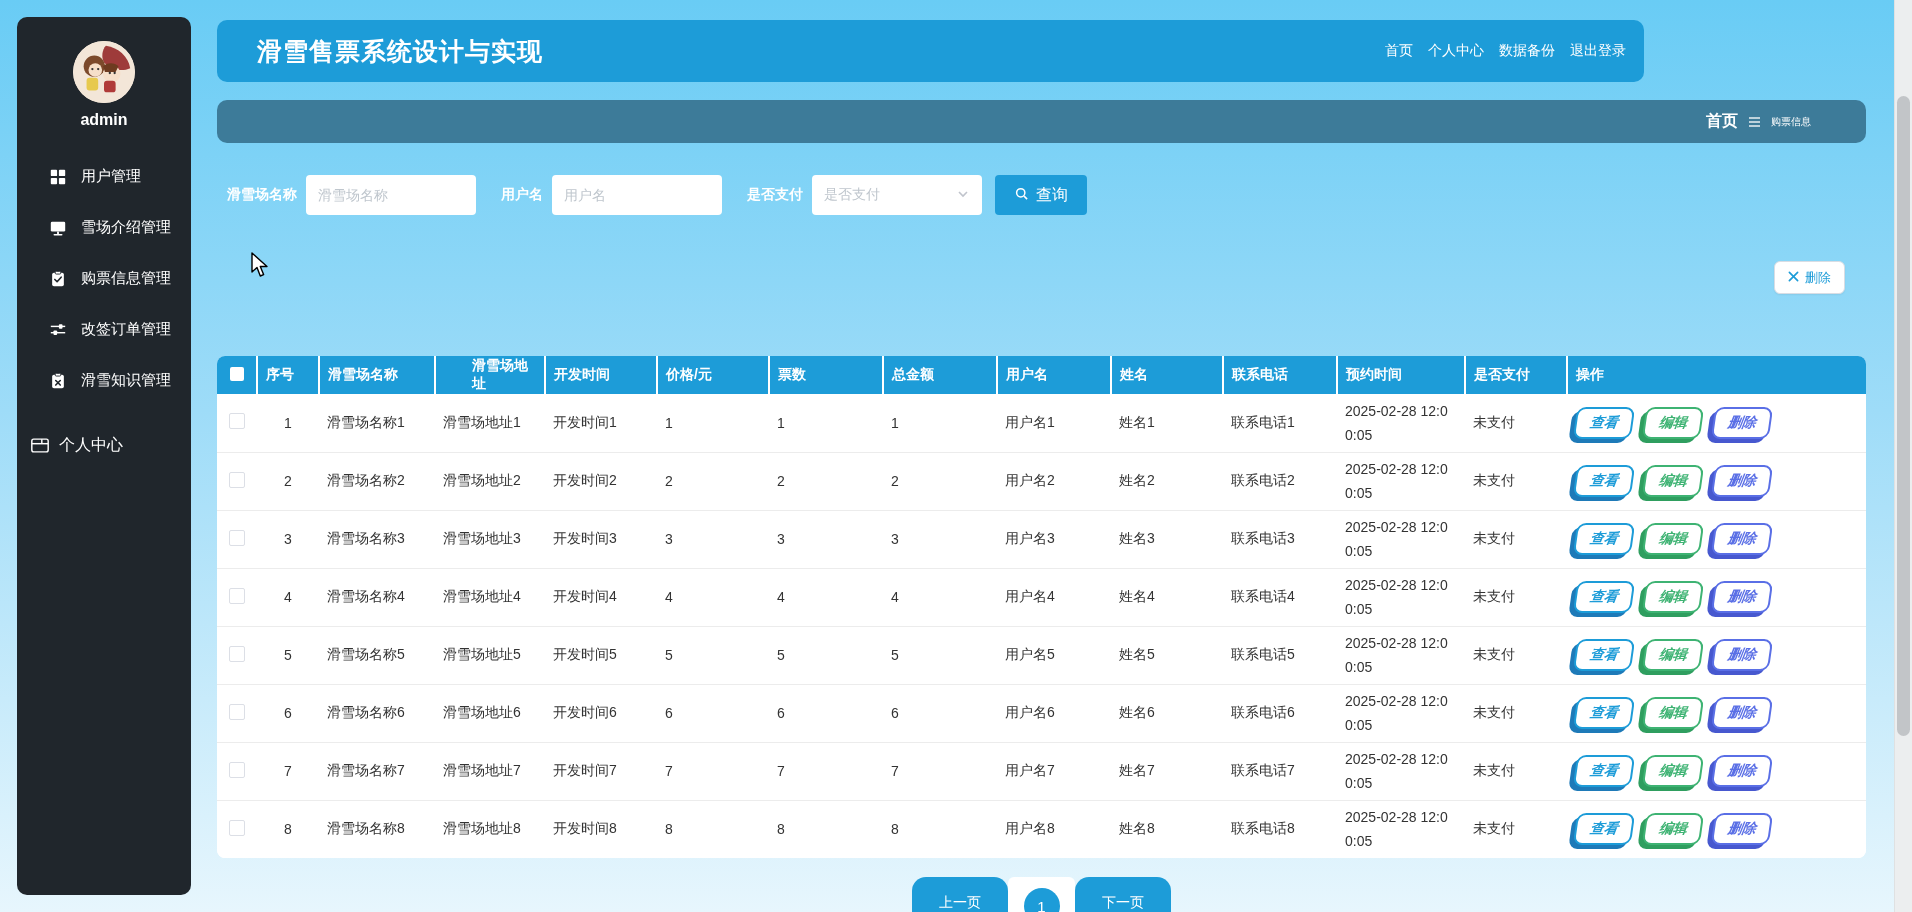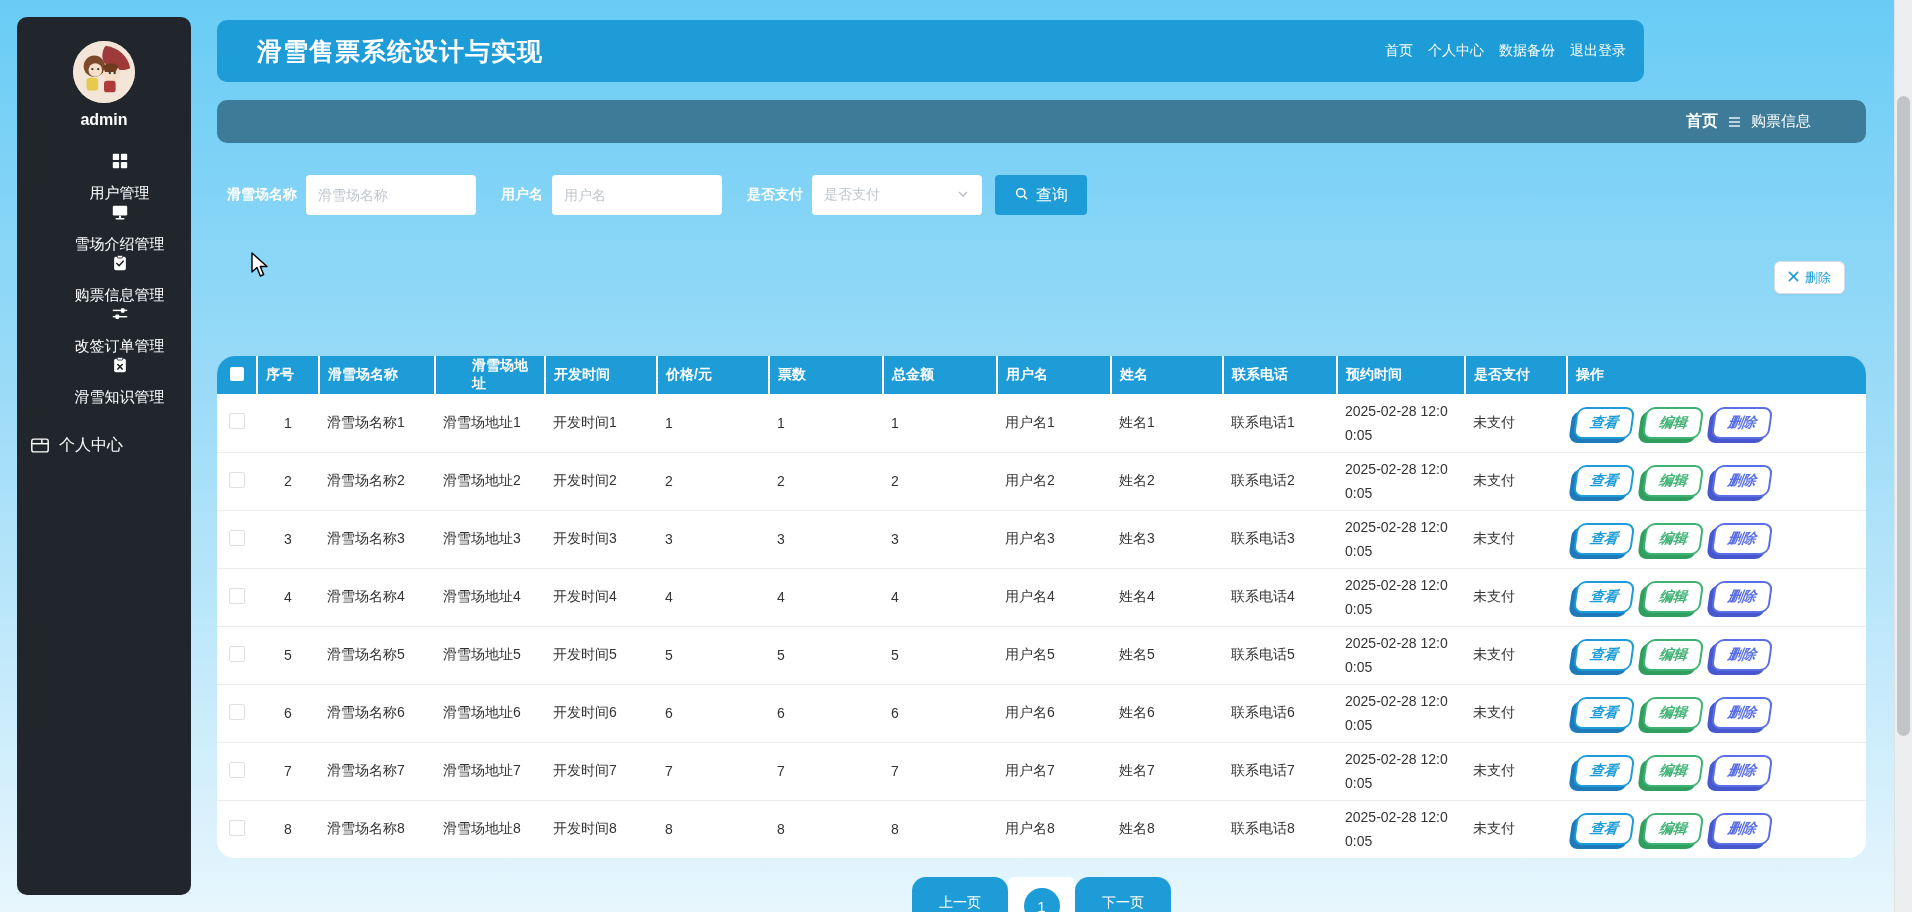--- a/index.html
+++ b/index.html
@@ -8,53 +8,53 @@
     background:linear-gradient(180deg,#69ccf5 0%,#9edcf8 45%,#e7f6fd 100%);
     font-family:"Liberation Sans","DejaVu Sans",sans-serif;
     -webkit-font-smoothing:antialiased;
   }
   
   .sidebar{position:absolute;left:17px;top:17px;width:174px;height:878px;
     background:var(--sidebar,#20262c);border-radius:10px;color:#fff;}
   .avatar{width:62px;height:62px;border-radius:50%;overflow:hidden;margin:24px auto 8px;background:#f3e6d8;}
   .username{text-align:center;font-size:16px;color:#fff;font-weight:bold;}
   .menu{margin-top:22px;}
-  .menu-item{display:flex;align-items:center;gap:13px;padding-left:31px;height:51px;font-size:15px;cursor:pointer;flex-direction:column;}
+  .menu-item{display:flex;align-items:center;gap:13px;padding-left:31px;height:51px;font-size:15px;cursor:pointer;}
   .menu-item .ic,.personal .ic{width:20px;height:20px;display:flex;align-items:center;justify-content:center;flex:0 0 auto;}
   .personal{display:flex;align-items:center;gap:9px;padding-left:13px;height:54px;font-size:16px;margin-top:12px;cursor:pointer;}
   
   .app-header{position:absolute;left:217px;top:20px;width:1427px;height:62px;
     background:var(--primary,#1d9cd8);border-radius:10px;display:flex;align-items:center;
     justify-content:space-between;padding:0 18px 0 40px;box-sizing:border-box;color:#fff;}
   .app-title{font-size:25px;font-weight:bold;letter-spacing:1px;}
   .top-links{display:flex;gap:15px;font-size:14px;}
   .nav-link{cursor:pointer;}
   
   .breadcrumb-bar{position:absolute;left:217px;top:100px;width:1649px;height:43px;
     background:var(--breadcrumb,#3d7b99);border-radius:10px;display:flex;align-items:center;
     justify-content:flex-end;padding-right:55px;box-sizing:border-box;color:#fff;gap:10px;}
   .bc-home{font-size:16px;font-weight:bold;cursor:pointer;}
   .bc-sep{display:flex;align-items:center;opacity:.95;}
-  .bc-current{font-size:15px;}
+  .bc-current{font-size:10px;}
   
   .filter-row{position:absolute;left:227px;top:175px;height:40px;display:flex;align-items:center;color:#fff;font-size:14px;}
   .f-label{margin-right:9px;font-weight:bold;}
   .f-input{width:170px;height:40px;border:none;border-radius:4px;padding:0 12px;font-size:14px;color:#333;
     box-sizing:border-box;margin-right:25px;outline:none;font-family:inherit;}
   .f-input::placeholder{color:#bfc6cd;}
   .f-select{width:170px;height:40px;background:#fff;border-radius:4px;display:flex;align-items:center;
     justify-content:space-between;padding:0 12px;box-sizing:border-box;color:#bfc6cd;margin-right:13px;cursor:pointer;}
   .btn-search{height:40px;padding:0 19px;background:var(--primary,#1d9cd8);border:none;border-radius:4px;
     color:#fff;font-size:16px;display:flex;align-items:center;gap:7px;cursor:pointer;font-family:inherit;}
   
   .btn-delete{position:absolute;left:1774px;top:261px;height:33px;padding:0 13px;background:#fff;
     border:1px solid #d8dde4;border-radius:6px;color:var(--primary,#1d9cd8);font-size:13px;
     display:flex;align-items:center;gap:6px;cursor:pointer;font-family:inherit;box-shadow:0 1px 2px rgba(0,0,0,.06);}
   
-  .table-wrap{position:absolute;left:217px;top:356px;width:1649px;background:#fff;border-radius:18px;overflow:hidden;}
+  .table-wrap{position:absolute;left:217px;top:356px;width:1649px;background:#fff;border-radius:8px;overflow:hidden;}
   table{width:100%;border-collapse:collapse;table-layout:fixed;}
   thead th{background:var(--primary,#1d9cd8);color:#fff;font-size:14px;font-weight:bold;text-align:left;
     height:38px;padding:0 8px;border-right:2px solid #fff;box-sizing:border-box;}
   thead th:last-child{border-right:none;}
   thead th:first-child{text-align:center;}
   thead th:nth-child(1){width:40px;}  thead th:nth-child(2){width:62px;}
   thead th:nth-child(3){width:116px;} thead th:nth-child(4){width:110px;padding-left:36px;}
   thead th:nth-child(5){width:112px;} thead th:nth-child(6){width:112px;}
   thead th:nth-child(7){width:114px;} thead th:nth-child(8){width:114px;}
   thead th:nth-child(9){width:114px;} thead th:nth-child(10){width:112px;}

